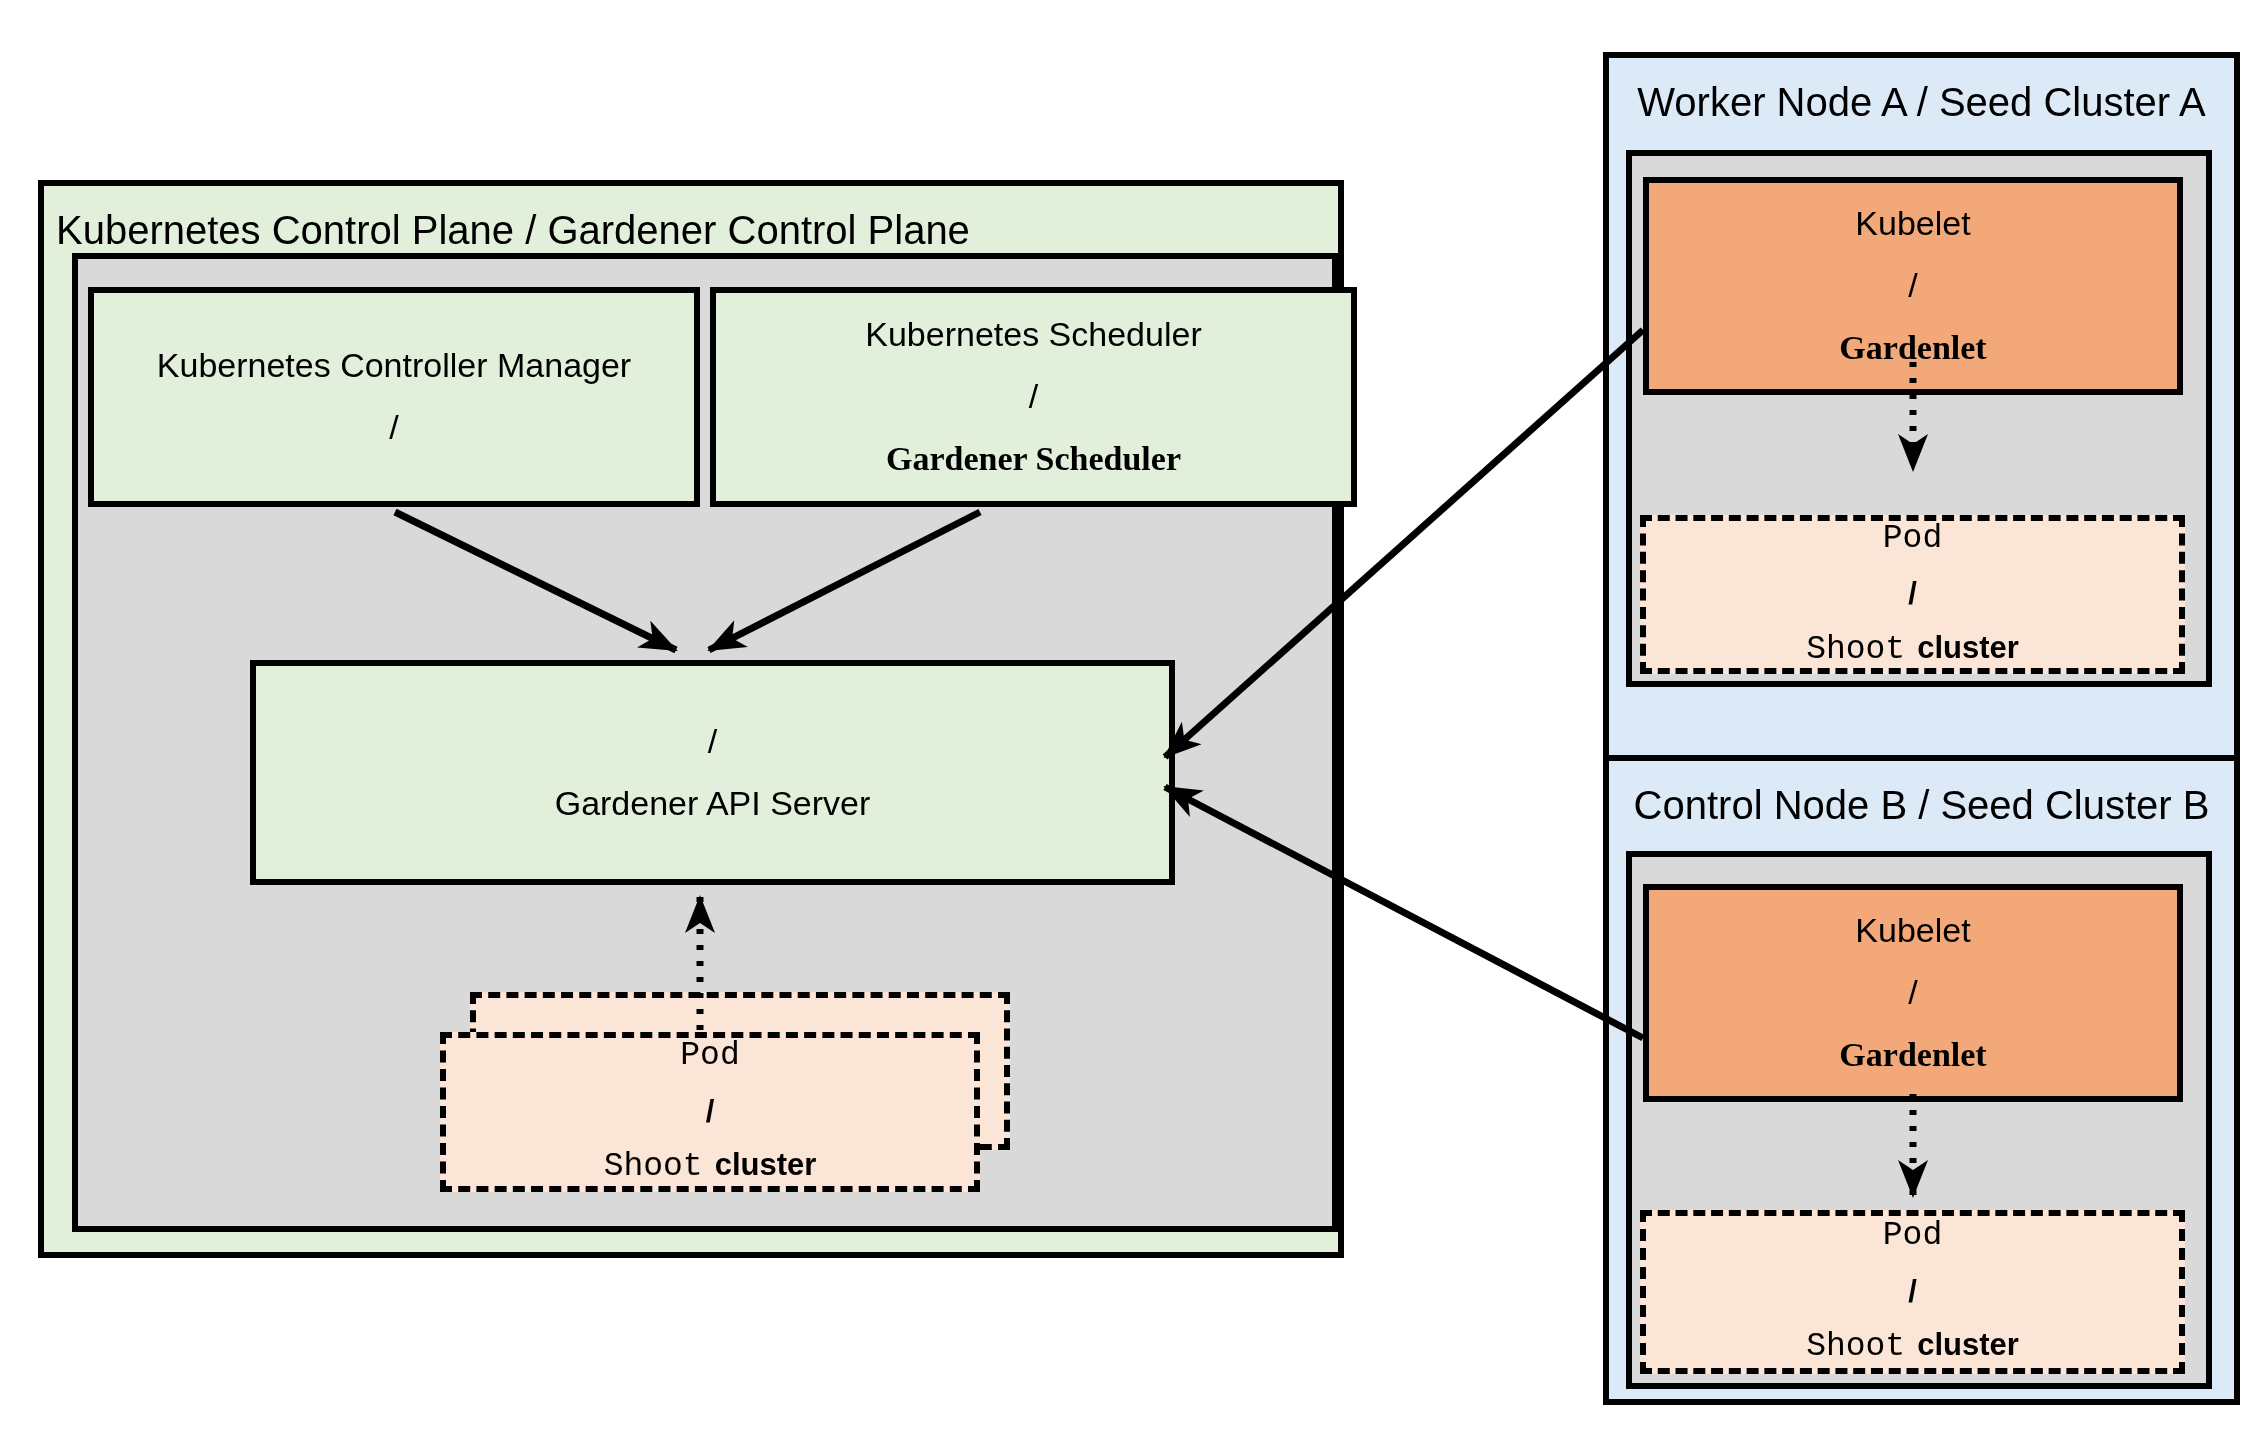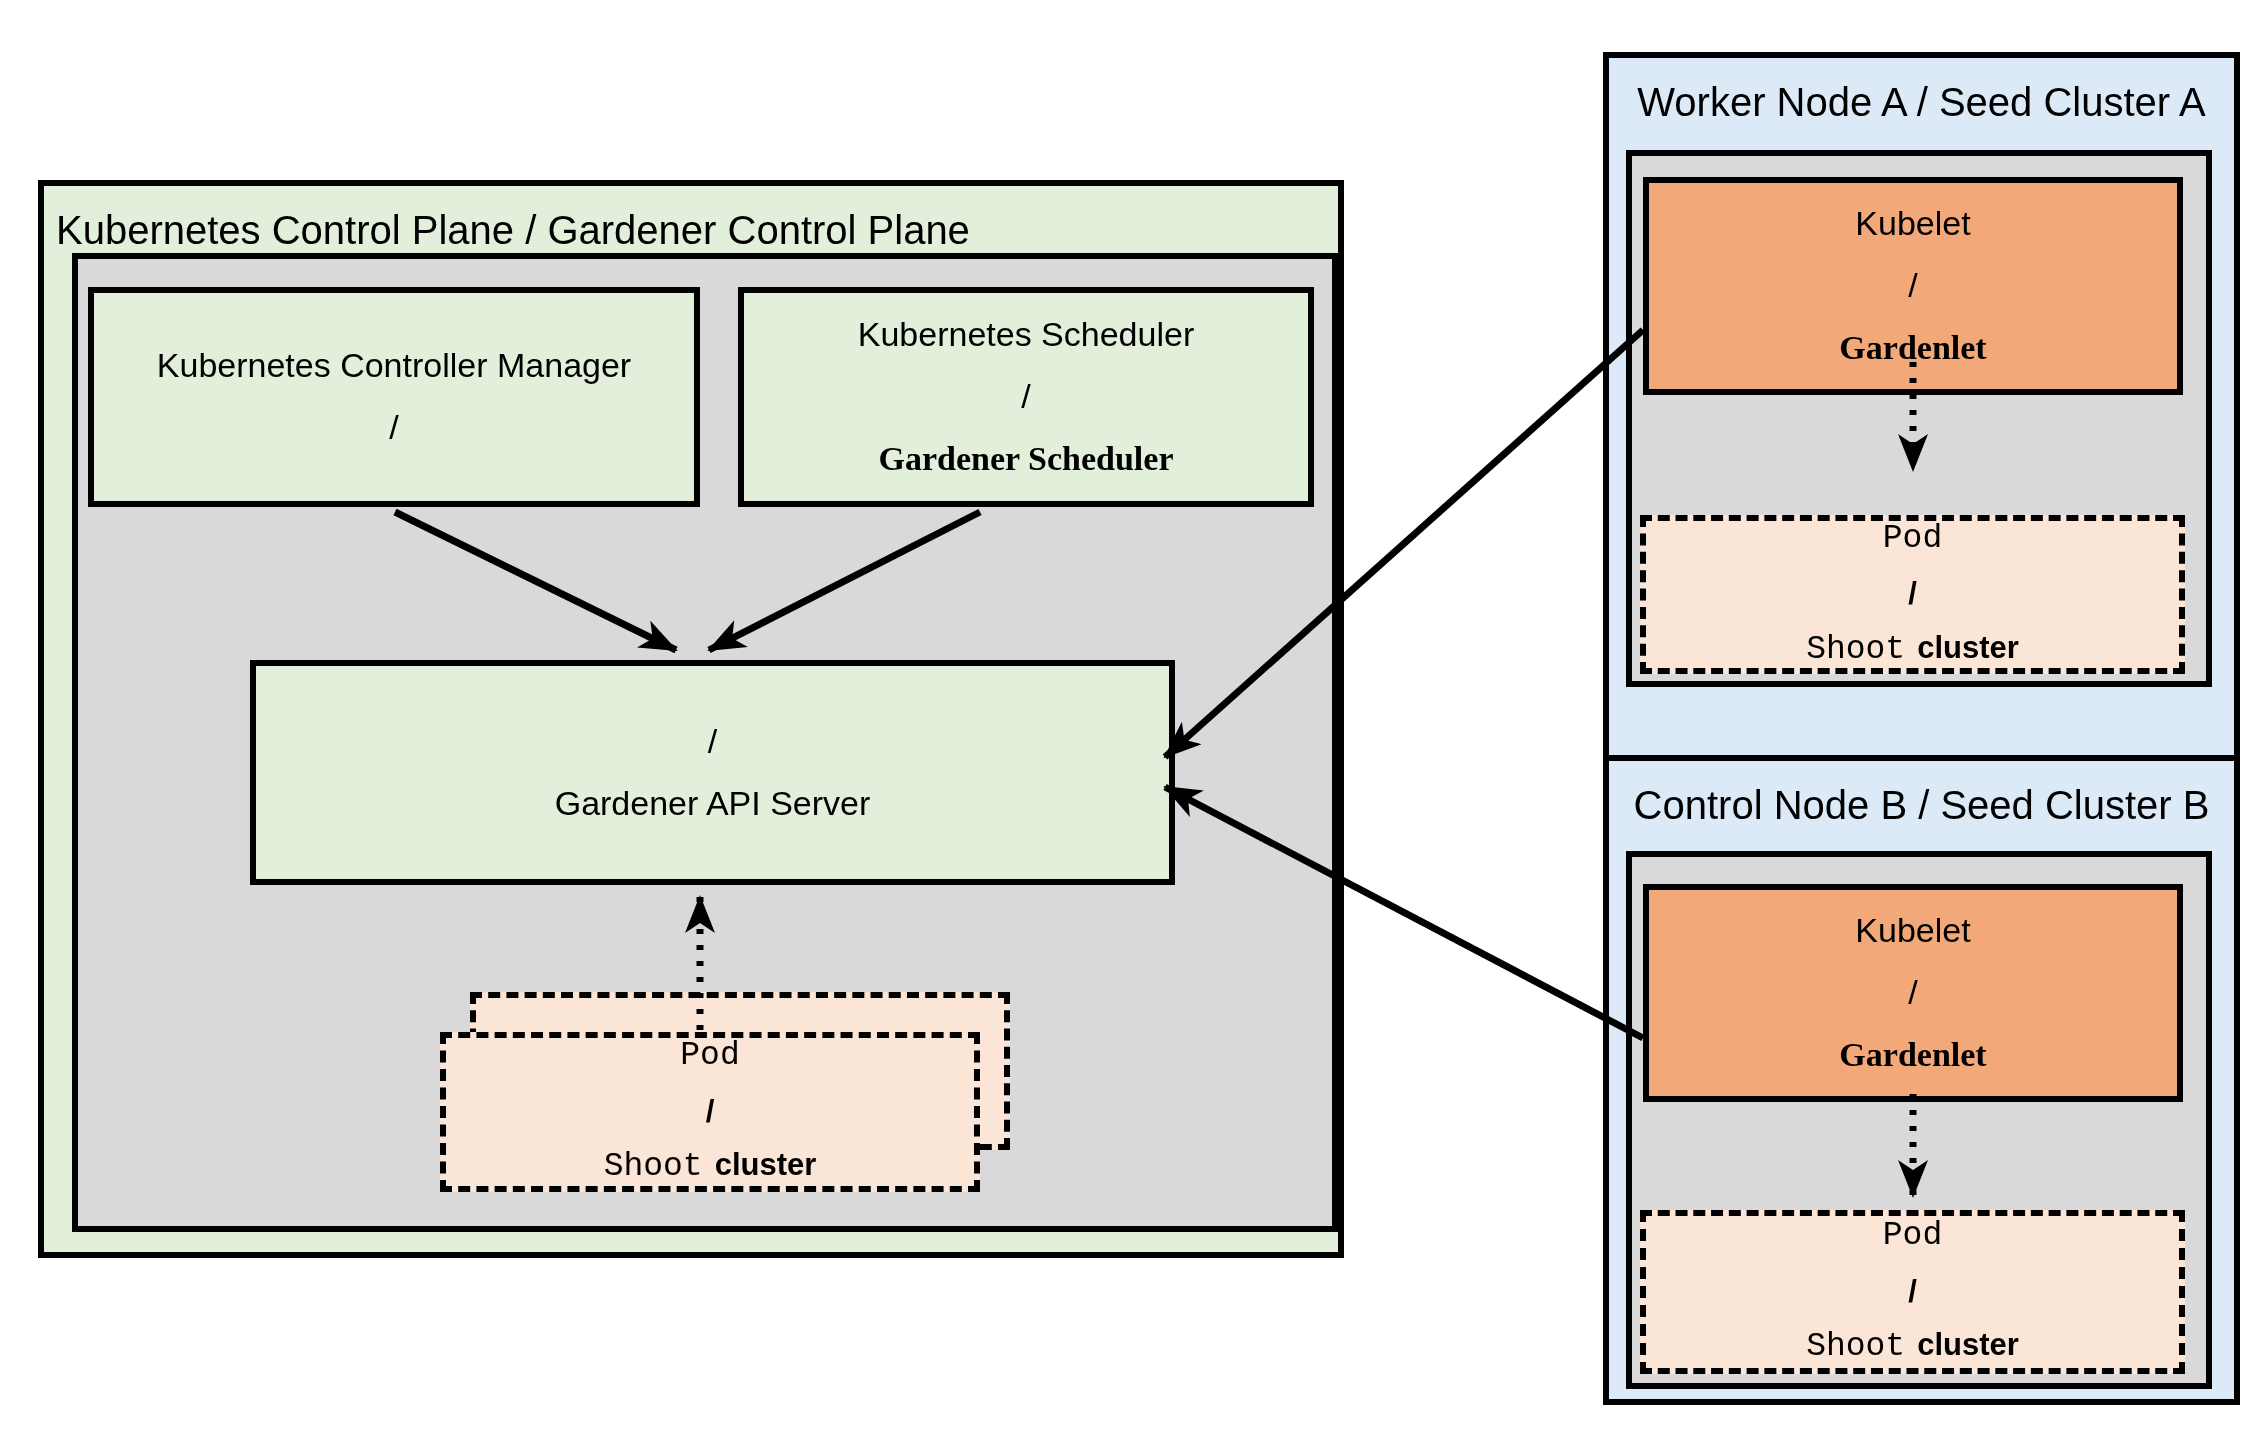--- a/index.html
+++ b/index.html
@@ -48,21 +48,21 @@
 
     <div class="box gray" style="left:8px;top:67px;width:1266px;height:979px;margin-left:20px;">
 
       <div class="box green" style="left:10px;top:28px;width:612px;height:220px;">
         <div class="node-text">
           <span>Kubernetes Controller Manager</span>
           <span>/</span>
         </div>
       </div>
 
-      <div class="box green" style="left:660px;top:28px;width:576px;height:220px;">
+      <div class="box green" style="left:632px;top:28px;width:647px;height:220px;">
         <div class="node-text">
           <span>Kubernetes Scheduler</span>
           <span>/</span>
           <span class="bold">Gardener Scheduler</span>
         </div>
       </div>
 
       <div class="box green" style="left:172px;top:401px;width:925px;height:225px;">
         <div class="node-text">
           <span>/</span>

